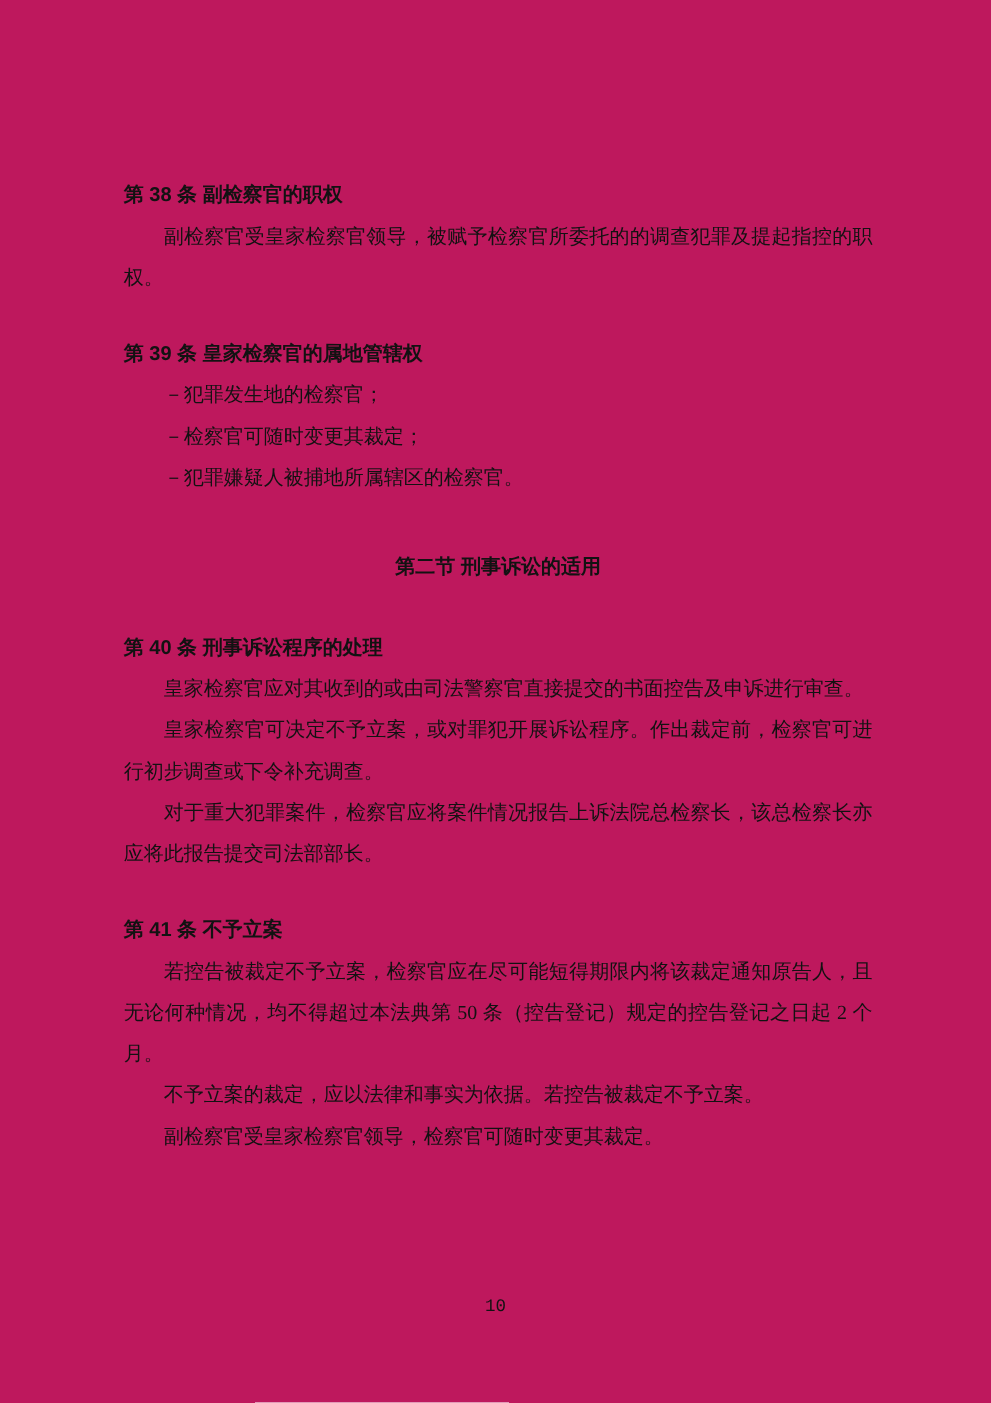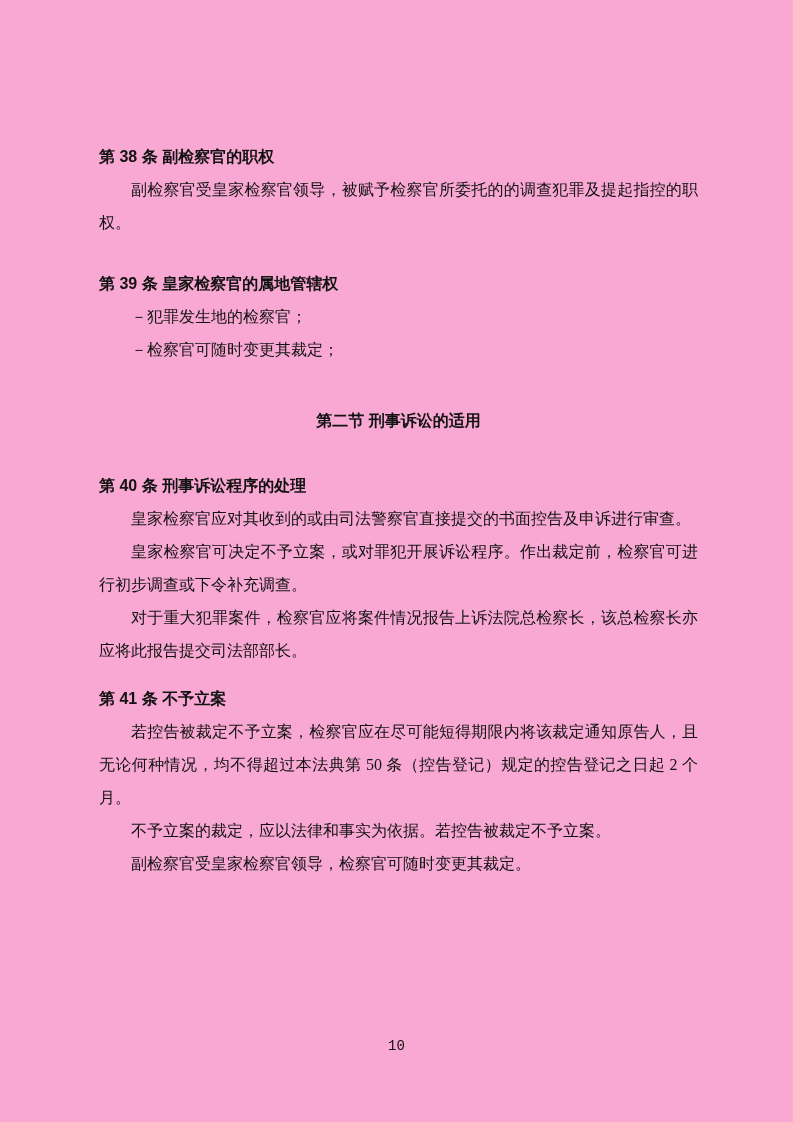--- a/index.html
+++ b/index.html
@@ -4,21 +4,21 @@
 <style>
   html, body {
     margin: 0;
     padding: 0;
     background: #ffffff;
   }
   .page {
     position: relative;
     width: 793px;
     height: 1122px;
-    background: #f9a8d4;
+    background: #be185d;
     overflow: hidden;
     font-family: "Liberation Serif", "DejaVu Serif", serif;
     color: #121212;
   }
   .content {
     position: absolute;
     left: 99px;
     right: 95px;
     top: 140px;
     font-size: 16px;
@@ -51,21 +51,21 @@
     text-indent: 2em;
   }
   .item-list {
     margin: 0;
     padding: 0;
     list-style: none;
   }
   .item-list li {
     text-indent: 2em;
   }
-  .heading-41 { margin-top: 15px; }
+  .heading-41 { margin-top: 28px; }
   .page-number {
     position: absolute;
     left: 0;
     right: 0;
     top: 1036px;
     text-align: center;
     font-size: 14px;
     line-height: 20px;
     color: #121212;
     font-family: Liberation Mono, monospace;
@@ -77,20 +77,21 @@
 <div class="page">
   <div class="content">
 
     <h2 class="article-heading first">第 38 条 副检察官的职权</h2>
     <p class="para">副检察官受皇家检察官领导，被赋予检察官所委托的的调查犯罪及提起指控的职权。</p>
 
     <h2 class="article-heading">第 39 条 皇家检察官的属地管辖权</h2>
     <ul class="item-list">
       <li>－犯罪发生地的检察官；</li>
       <li>－检察官可随时变更其裁定；</li>
+      <li>－犯罪嫌疑人被捕地所属辖区的检察官。</li>
     </ul>
 
     <h2 class="section-heading">第二节 刑事诉讼的适用</h2>
 
     <h2 class="article-heading">第 40 条 刑事诉讼程序的处理</h2>
     <p class="para">皇家检察官应对其收到的或由司法警察官直接提交的书面控告及申诉进行审查。</p>
     <p class="para">皇家检察官可决定不予立案，或对罪犯开展诉讼程序。作出裁定前，检察官可进行初步调查或下令补充调查。</p>
     <p class="para">对于重大犯罪案件，检察官应将案件情况报告上诉法院总检察长，该总检察长亦应将此报告提交司法部部长。</p>
 
     <h2 class="article-heading heading-41">第 41 条 不予立案</h2>

